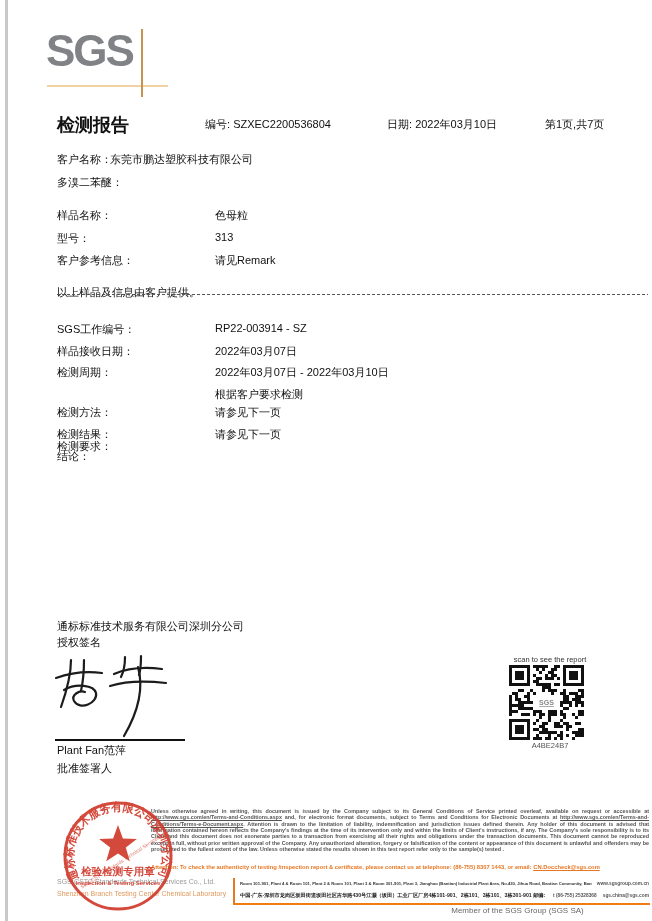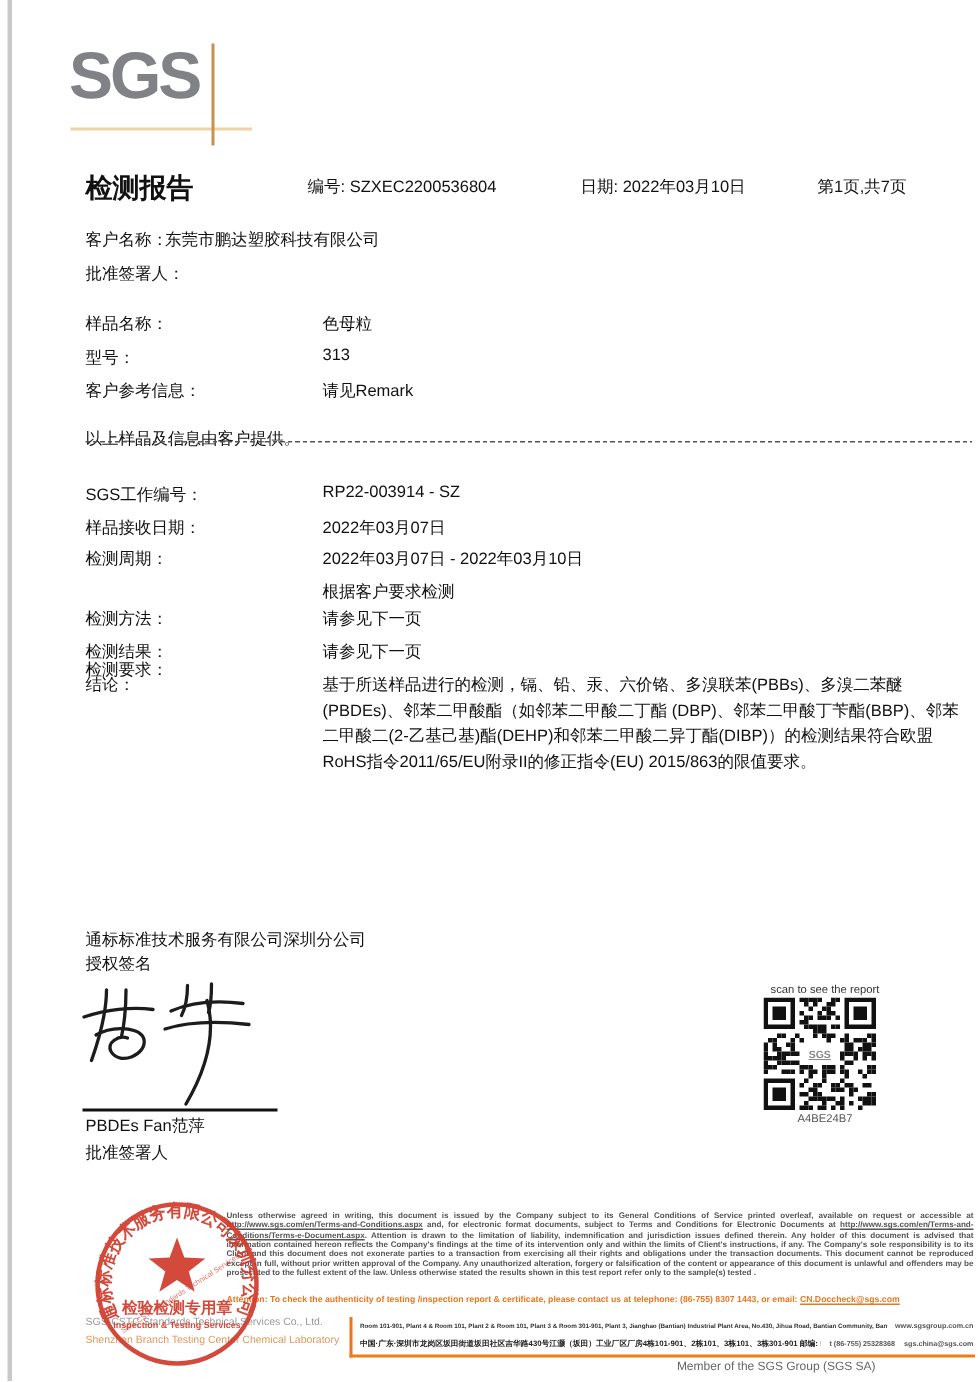--- a/index.html
+++ b/index.html
@@ -69,21 +69,21 @@
     <span>SZXEC2200536804</span>
   </div>
   <div class="abs meta" style="left:387px; top:117px;">
     <span>日期:</span>
     <span>2022年03月10日</span>
   </div>
   <div class="abs meta" style="left:545px; top:117px;">第1页,共7页</div>
 
   <div class="abs lbl" style="left:57px; top:152px;">客户名称：</div>
   <div class="abs val" style="left:110px; top:152px;">东莞市鹏达塑胶科技有限公司</div>
-  <div class="abs lbl" style="left:57px; top:175px;">批准签署人：</div>
+  <div class="abs lbl" style="left:57px; top:175px;">多溴二苯醚：</div>
 
   <div class="abs lbl" style="left:57px; top:208px;">样品名称：</div>
   <div class="abs val" style="left:215px; top:208px;">色母粒</div>
   <div class="abs lbl" style="left:57px; top:231px;">型号：</div>
   <div class="abs val" style="left:215px; top:231px;">313</div>
   <div class="abs lbl" style="left:57px; top:253px;">客户参考信息：</div>
   <div class="abs val" style="left:215px; top:253px;">请见Remark</div>
   <div class="abs val" style="left:57px; top:285px;">以上样品及信息由客户提供。</div>
 
   <div class="dash-sep"></div>
@@ -95,40 +95,39 @@
   <div class="abs lbl" style="left:57px; top:365px;">检测周期：</div>
   <div class="abs val" style="left:215px; top:365px;">2022年03月07日 - 2022年03月10日</div>
   <div class="abs lbl" style="left:57px; top:407px;margin-top:32px;">检测要求：</div>
   <div class="abs val" style="left:215px; top:387px;">根据客户要求检测</div>
   <div class="abs lbl" style="left:57px; top:405px;">检测方法：</div>
   <div class="abs val" style="left:215px; top:405px;">请参见下一页</div>
   <div class="abs lbl" style="left:57px; top:427px;">检测结果：</div>
   <div class="abs val" style="left:215px; top:427px;">请参见下一页</div>
 
   <div class="abs lbl" style="left:57px; top:449px;">结论：</div>
-  <div class="conclusion">基于所送样品进行的检测，镉、铅、汞、六价铬、多溴联苯(PBBs)、多溴二苯醚(PBDEs)、邻苯二甲酸酯（如邻苯二甲酸二丁酯 (DBP)、邻苯二甲酸丁苄酯(BBP)、邻苯二甲酸二(2-乙基己基)酯(DEHP)和邻苯二甲酸二异丁酯(DIBP)）的检测结果符合欧盟RoHS指令2011/65/EU附录II的修正指令(EU) 2015/863的限值要求。</div>
 
   <div class="abs val" style="left:57px; top:619px;">通标标准技术服务有限公司深圳分公司</div>
   <div class="abs val" style="left:57px; top:635px;">授权签名</div>
 
   <svg class="sig-svg" width="150" height="92" viewBox="0 0 150 92">
     <g fill="none" stroke="#1c1c1c" stroke-width="2.2" stroke-linecap="round">
       <path d="M6,28 C20,23 38,21 52,23"></path>
       <path d="M21,10 C21,24 17,40 11,57"></path>
       <path d="M34,10 C34,22 33,32 31,41"></path>
       <path d="M14,40 C26,33 44,35 46,43 C48,53 30,61 24,51 C21,45 29,40 35,42"></path>
       <path d="M64,24 C78,18 96,17 112,19"></path>
       <path d="M75,7 C75,15 74,21 71,27"></path>
       <path d="M91,6 C91,13 91,19 89,25"></path>
       <path d="M60,36 C76,31 98,31 116,33"></path>
       <path d="M88,17 C93,35 91,57 74,86"></path>
     </g>
   </svg>
   <div class="sig-line"></div>
-  <div class="abs val" style="left:57px; top:743px;">PBDEs Fan范萍</div>
+  <div class="abs val" style="left:57px; top:743px;">Plant Fan范萍</div>
   <div class="abs val" style="left:57px; top:761px;">批准签署人</div>
 
   <div class="qr-caption">scan to see the report</div>
   <div class="qr-box" id="qr"><svg width="75" height="75" viewBox="0 0 75 75">
         <rect width="75" height="75" fill="#fff"></rect>
         <rect x="0" y="0" width="21" height="21" fill="#111"></rect>
         <rect x="3" y="3" width="15" height="15" fill="#fff"></rect>
         <rect x="6" y="6" width="9" height="9" fill="#111"></rect>
         <rect x="54" y="0" width="21" height="21" fill="#111"></rect>
         <rect x="57" y="3" width="15" height="15" fill="#fff"></rect>

